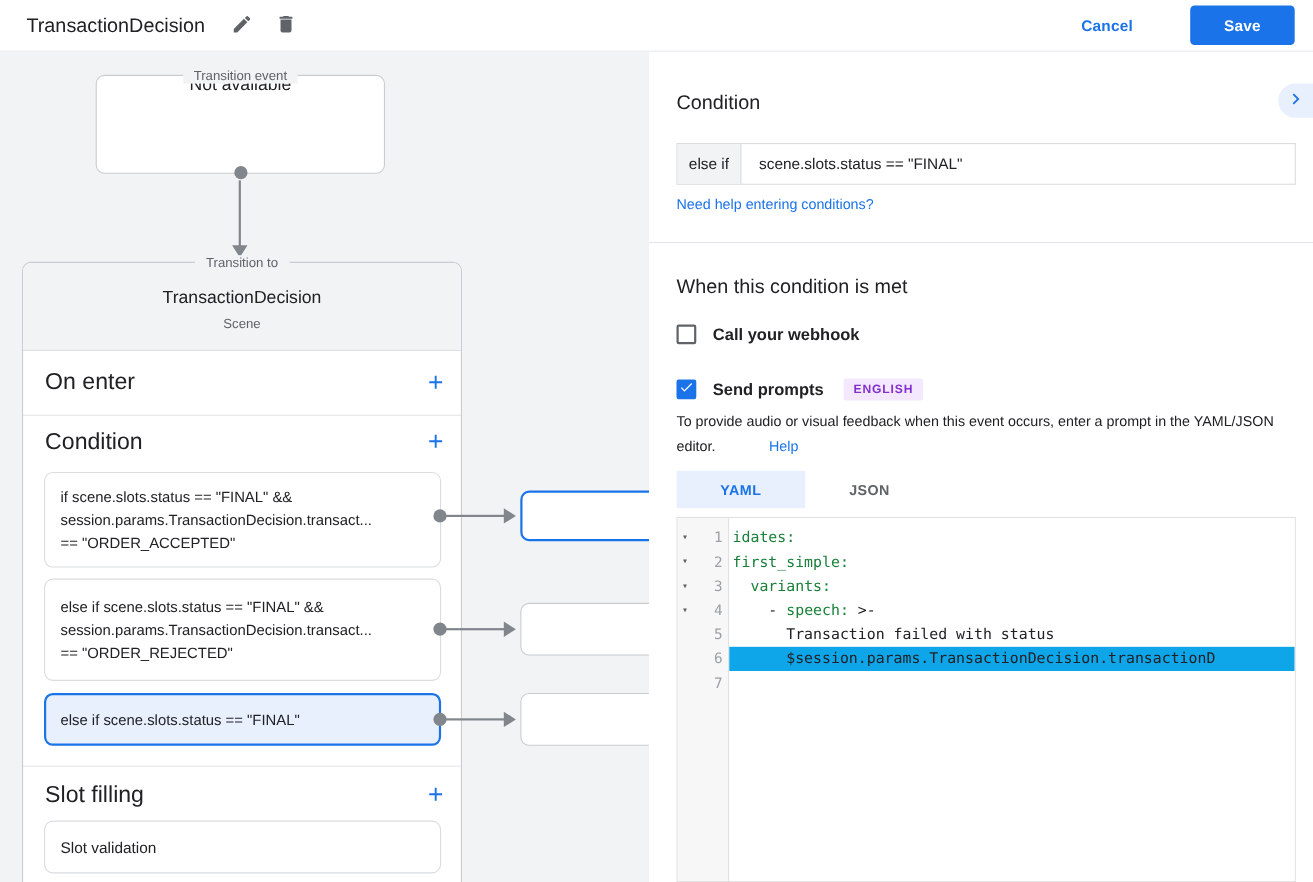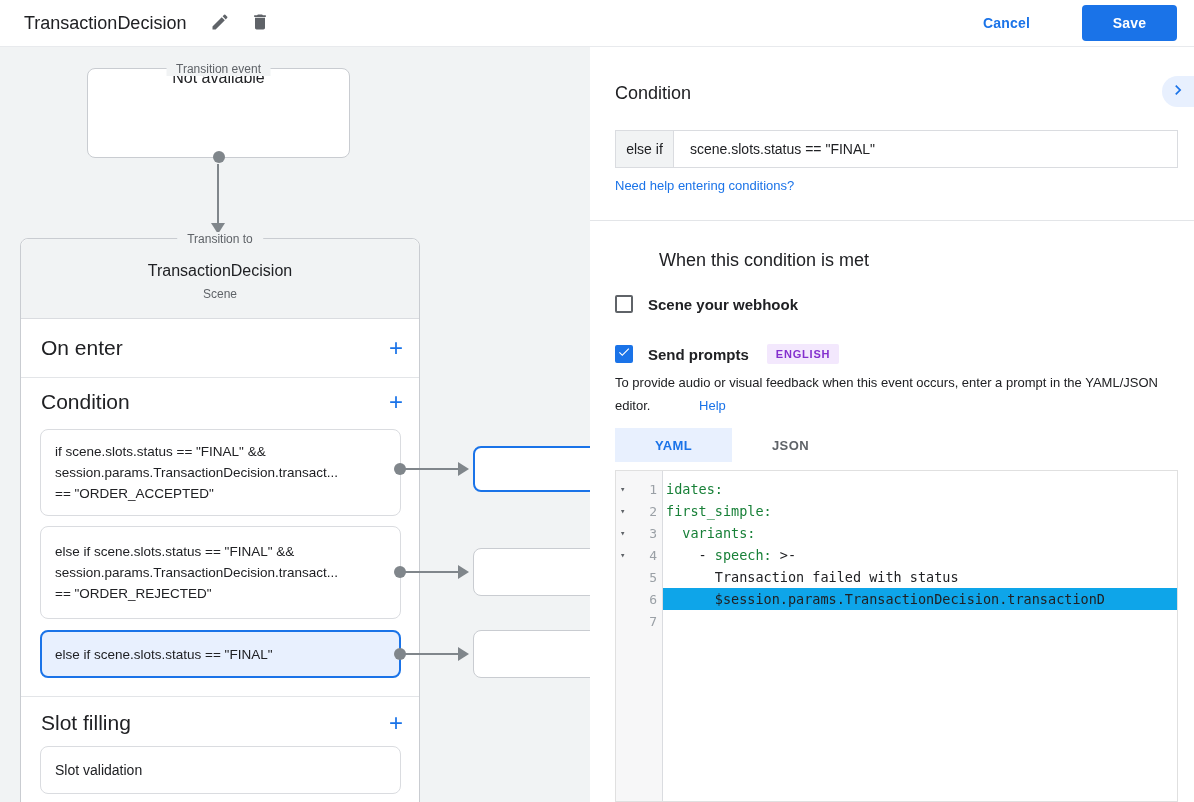--- a/index.html
+++ b/index.html
@@ -85,21 +85,21 @@
   }
   .panel-title { position:absolute; left:25px; top:36px; font-size:18px; color:#202124; }
   .cond-input { position:absolute; left:25px; top:83px; width:563px; height:38px; border:1px solid #dadce0; display:flex; background:#fff; }
   .cond-prefix {
     width:58px; background:#f1f3f4; border-right:1px solid #dadce0;
     display:flex; align-items:center; justify-content:center; font-size:14px; color:#202124;
   }
   .cond-value { flex:1; display:flex; align-items:center; padding-left:16px; font-size:14px; color:#202124; }
   .help-link { position:absolute; left:25px; top:131px; font-size:13px; color:#1a73e8; text-decoration:none; cursor:pointer; }
   .panel-divider { position:absolute; left:0; right:0; top:173px; border-top:1px solid #e3e5e8; }
-  .when-title { position:absolute; left:25px; top:203px; font-size:18px; color:#202124;margin-left:44px; }
+  .when-title { position:absolute; left:25px; top:203px; font-size:18px; color:#202124; }
   .cb-row { position:absolute; left:25px; display:flex; align-items:center; }
   .cb-row.webhook { top:248px; }
   .cb-row.prompts { top:297px; }
   .checkbox { width:18px; height:18px; border:2px solid #5f6368; border-radius:2px; background:#fff; cursor:pointer; flex:0 0 auto; }
   .checkbox.checked { background:#1a73e8; border-color:#1a73e8; display:flex; align-items:center; justify-content:center; }
   .cb-label { margin-left:15px; font-size:15px; font-weight:700; color:#202124; }
   .lang-badge {
     margin-left:18px; background:#f3e8fd; color:#8430ce; font-size:11px; font-weight:700;
     letter-spacing:.8px; padding:4px 9px; border-radius:2px;
   }
@@ -241,21 +241,21 @@
     </div>
 
     <a class="help-link">Need help entering conditions?</a>
 
     <div class="panel-divider"></div>
 
     <div class="when-title">When this condition is met</div>
 
     <div class="cb-row webhook">
       <div class="checkbox"></div>
-      <span class="cb-label">Scene your webhook</span>
+      <span class="cb-label">Call your webhook</span>
     </div>
 
     <div class="cb-row prompts">
       <div class="checkbox checked">
         <span>
           <svg width="14" height="14" viewBox="0 0 24 24" fill="#ffffff">
               <path d="M9 16.17 4.83 12l-1.42 1.41L9 19 21 7l-1.41-1.41z"></path>
             </svg>
         </span>
       </div>

